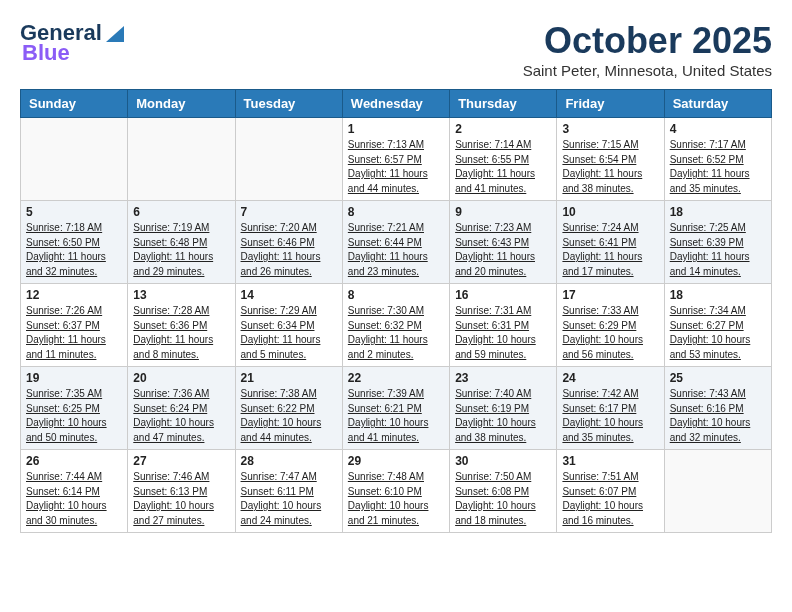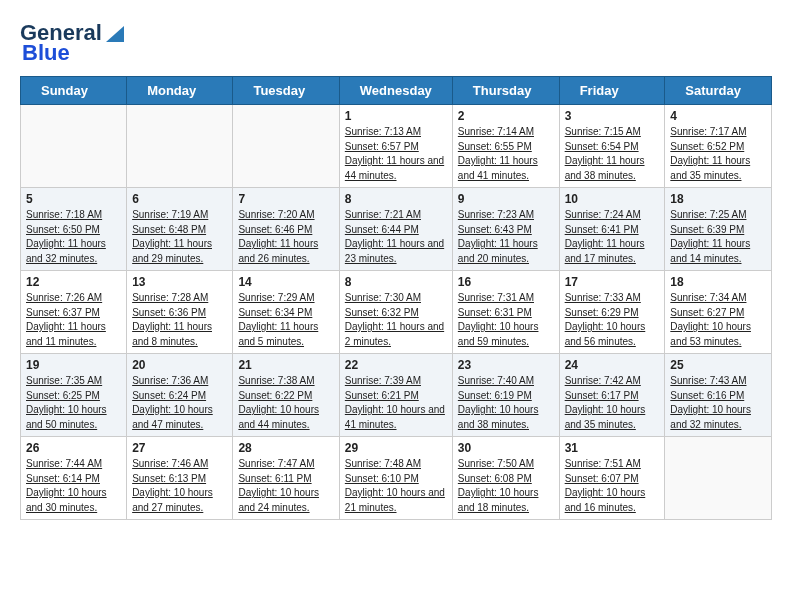--- a/index.html
+++ b/index.html
@@ -36,21 +36,21 @@
     .calendar {
       width: 100%;
       border-collapse: collapse;
       border: 1px solid #ccc;
     }
     .calendar th {
       background-color: #2a7ab8;
       color: #fff;
       font-size: 13px;
       font-weight: bold;
-      padding: 6px 20px;
+      padding: 6px 8px;
       text-align: left;
       border: 1px solid #1a5a8a;
     }
     .calendar td {
       vertical-align: top;
       padding: 4px 5px;
       font-size: 10.5px;
       color: #222;
       border: 1px solid #ccc;
       width: calc(100% / 7);
@@ -80,21 +80,25 @@
 <body>
 
 <div class="header">
   <div class="logo">
     <div style="display:flex; align-items:flex-end; gap:0px;">
       <span style="font-size:22px; font-weight:bold; color:#1a3a5c;">General</span>
       <svg width="22" height="22" viewBox="0 0 22 22" style="margin-left:2px; margin-bottom:2px;">
         <polygon points="2,20 20,4 20,20" fill="#2a7ab8"></polygon>
       </svg>
     </div>
-    <span style="font-size:22px; font-weight:bold; color:#1d4ed8; margin-top:-6px; margin-left:2px;">Blue</span>
+    <span style="font-size:22px; font-weight:bold; color:#8b5cf6; margin-top:-6px; margin-left:2px;">Blue</span>
+  </div>
+  <div class="title-block">
+    <div class="month-title">October 2025</div>
+    <div class="location">Saint Peter, Minnesota, United States</div>
   </div>
 </div>
 
 <table class="calendar">
   <thead>
     <tr>
       <th>Sunday</th>
       <th>Monday</th>
       <th>Tuesday</th>
       <th>Wednesday</th>

